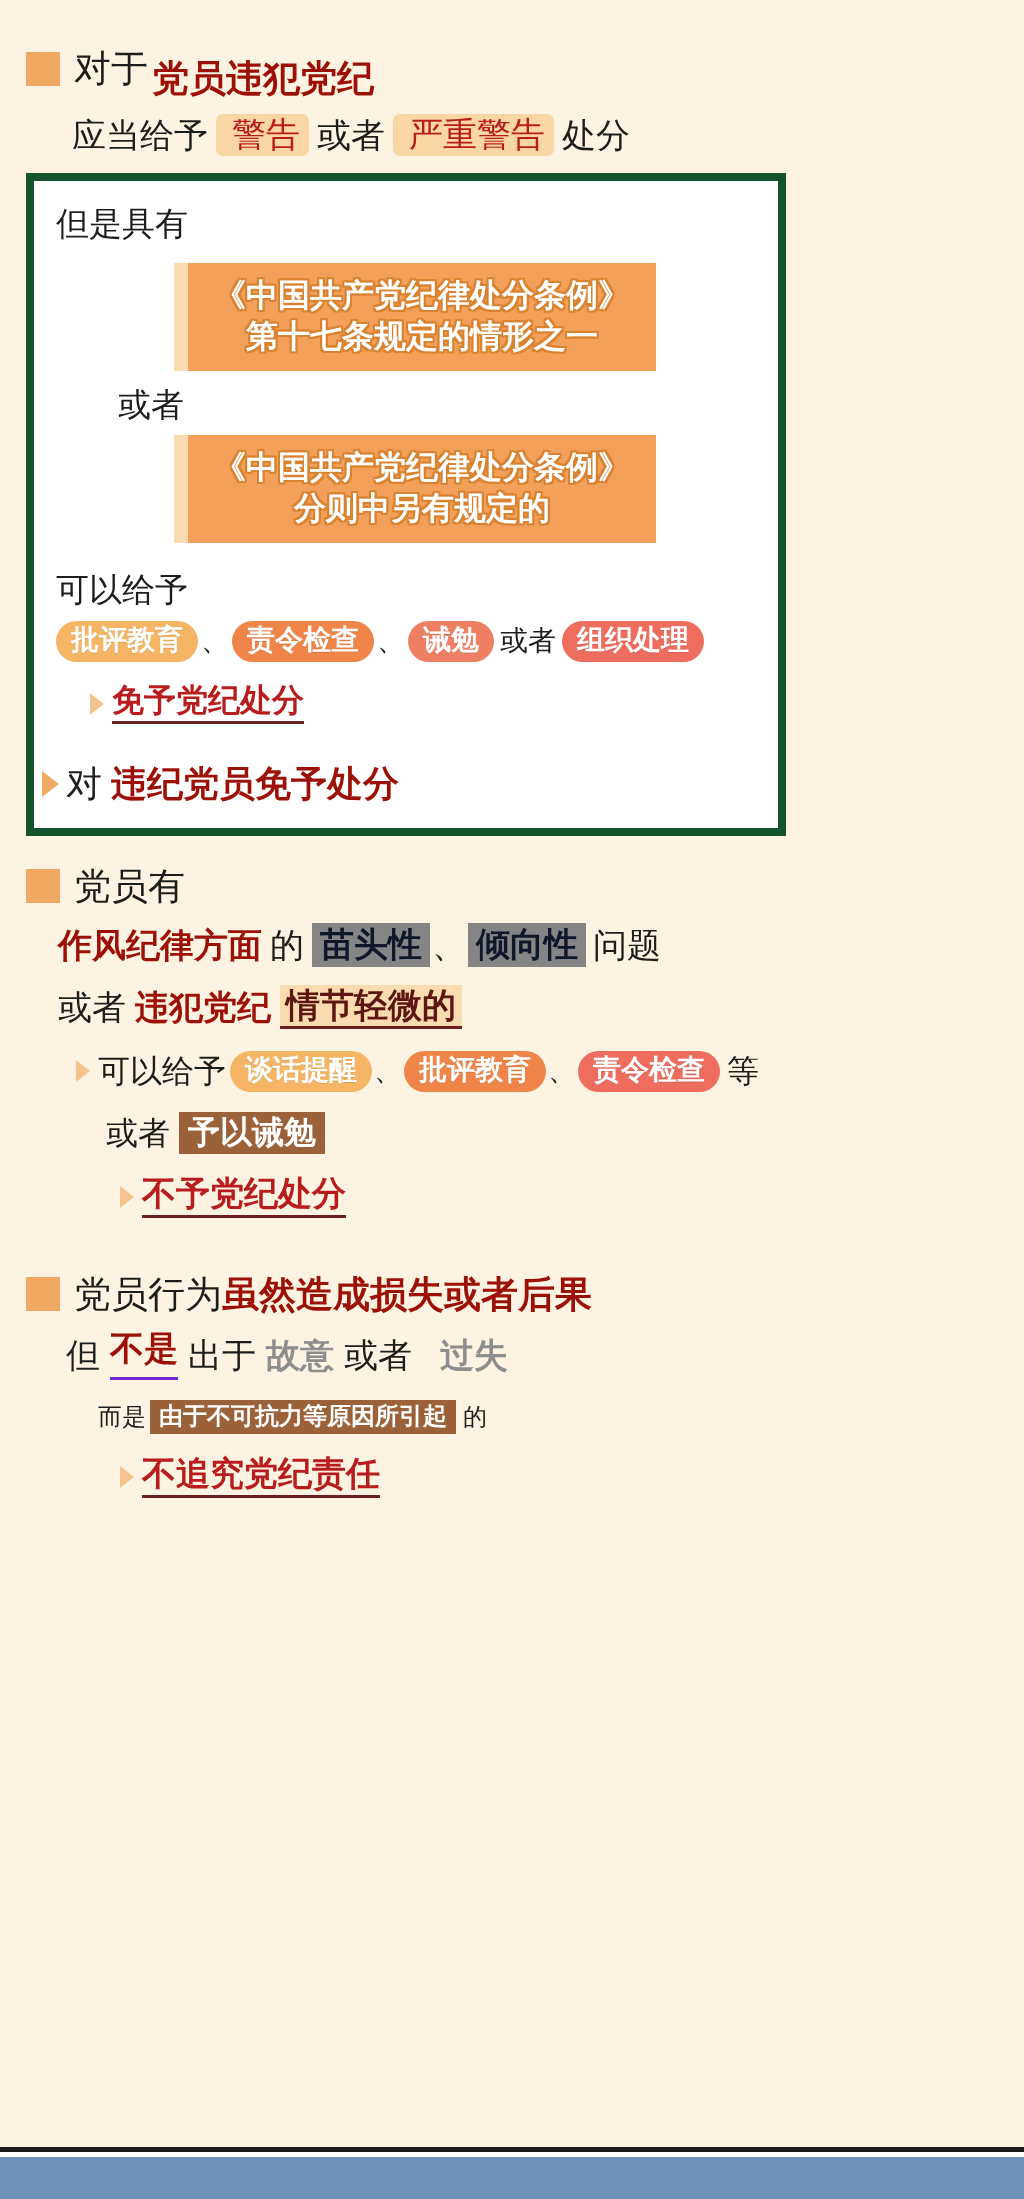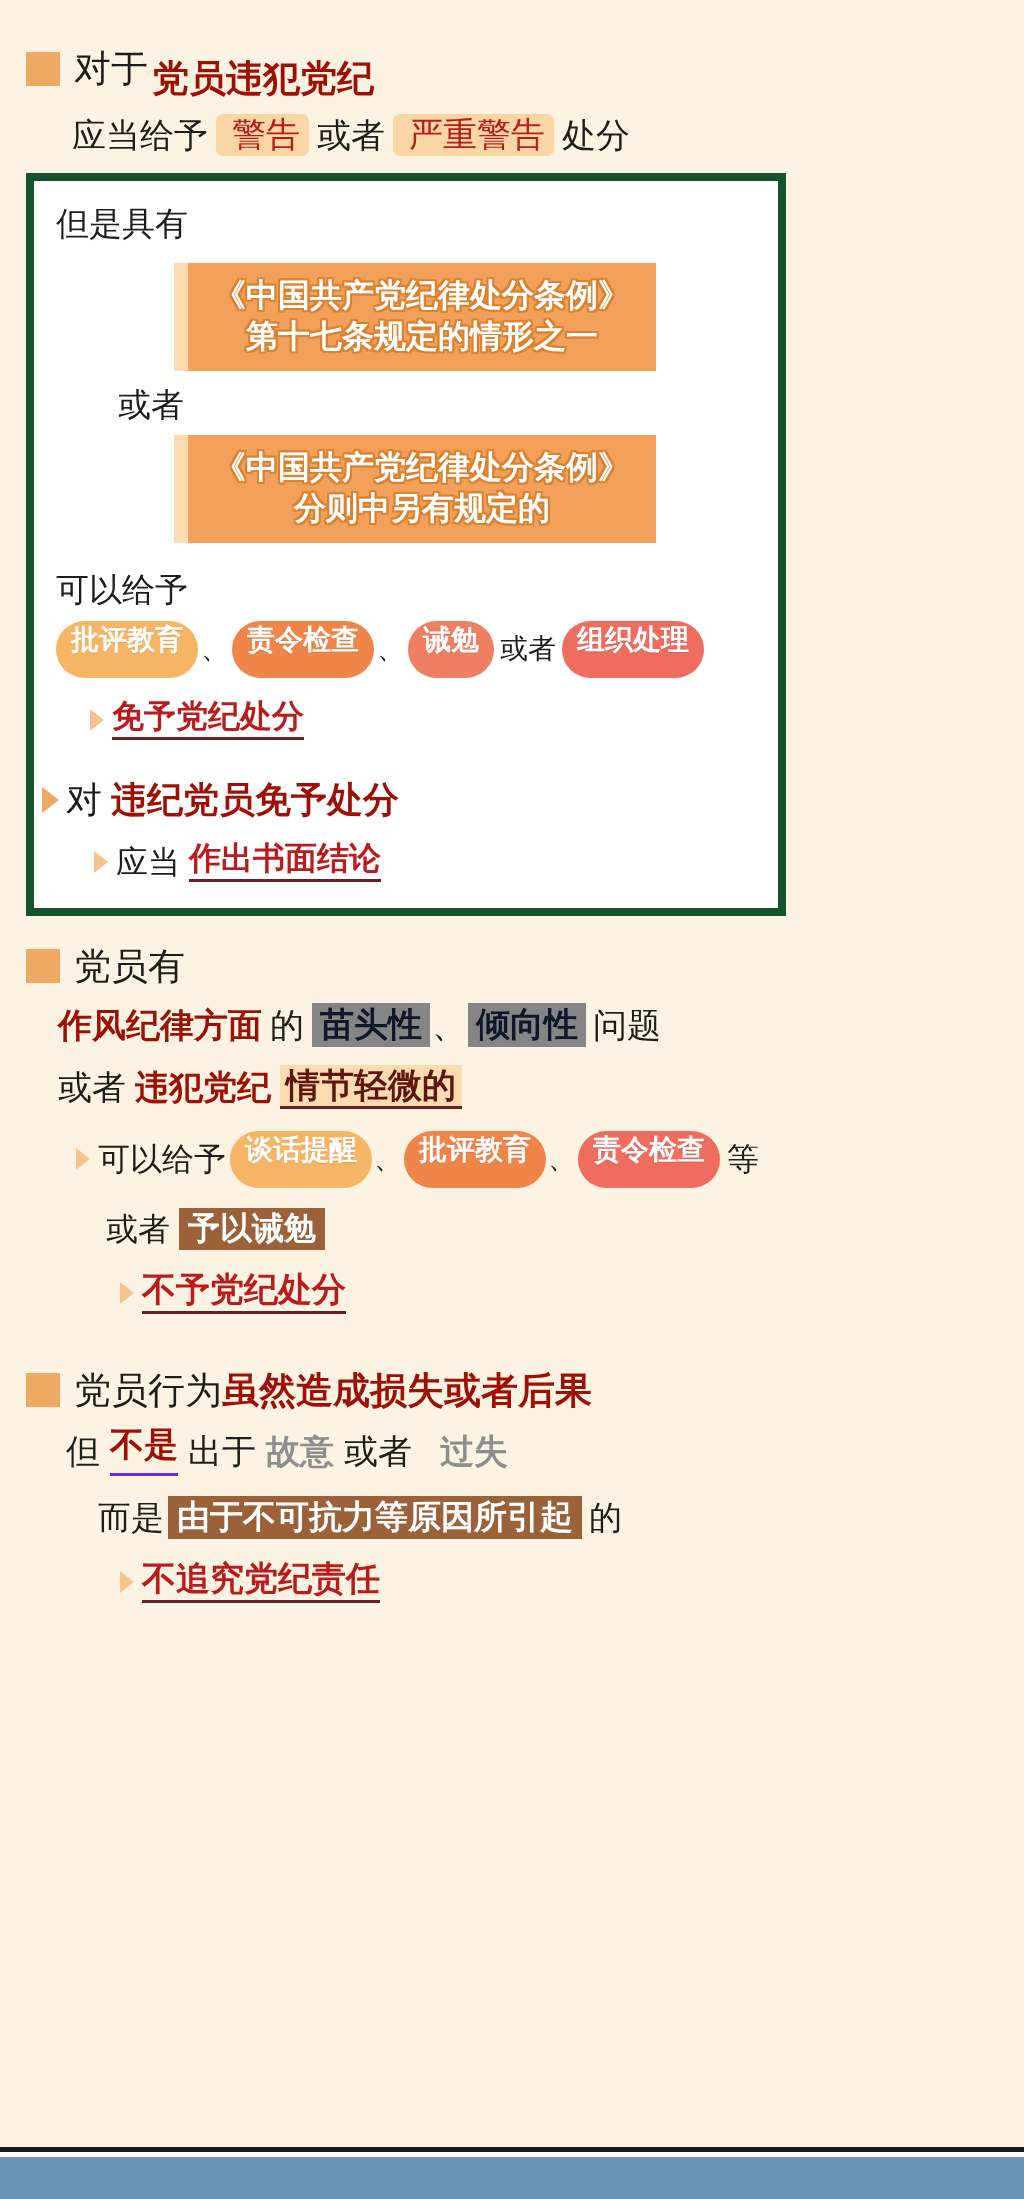--- a/index.html
+++ b/index.html
@@ -114,21 +114,21 @@
     font-weight:700;
     padding:4px 9px 6px 9px;
     display:inline-block;
   }
 
   
   .pill{
     border-radius:999px;
     color:#ffffff;
     font-weight:700;
-    padding:5px 15px 24px 15px;
+    padding:5px 15px 8px 15px;
     display:inline-block;
     text-shadow:0 1px 0 rgba(0,0,0,.10);
   }
   .pill.c1{ background:#f6b565; }
   .pill.c3{ background:#ef8548; }
   .pill.c4{ background:#ef7f63; }
   .pill.c5{ background:#ee6d5f; }
 
   
   .panel{
@@ -236,25 +236,20 @@
           <span class="tri-sm"></span>
           <span class="darkred uline">免予党纪处分</span>
         </div>
 
         <div class="line" style="font-size:36px;margin:42px 0 0 -14px;">
           <span class="tri"></span>
           <span class="t">对</span>
           <span class="red" style="margin-left:9px;">违纪党员免予处分</span>
         </div>
 
-        <div class="line" style="font-size:32px;margin:24px 0 0 38px;">
-          <span class="tri-sm"></span>
-          <span class="t">应当</span>
-          <span class="darkred uline" style="margin-left:9px;">作出书面结论</span>
-        </div>
 
       </div>
     </div>
 
     <div style="margin-top:32px;">
 
       <div class="line" style="font-size:37px;">
         <span class="sq"></span>
         <span class="t">党员有</span>
       </div>
@@ -306,21 +301,21 @@
 
       <div class="line" style="font-size:34px;margin:18px 0 0 40px;">
         <span class="t">但</span>
         <span class="red uline-red" style="margin:0 10px;">不是</span>
         <span class="t">出于</span>
         <span class="gray-t" style="margin:0 10px;">故意</span>
         <span class="t">或者</span>
         <span class="gray-t" style="margin-left:28px;text-align:right;">过失</span>
       </div>
 
-      <div class="line" style="font-size:33px;margin:20px 0 0 72px;">
+      <div class="line" style="font-size:24px;margin:20px 0 0 72px;">
         <span class="t">而是</span>
         <span class="hl-brown" style="margin-left:4px;">由于不可抗力等原因所引起</span>
         <span class="t" style="margin-left:7px;">的</span>
       </div>
 
       <div class="line" style="font-size:34px;margin:22px 0 0 94px;">
         <span class="tri-sm"></span>
         <span class="darkred uline">不追究党纪责任</span>
       </div>
     </div>

